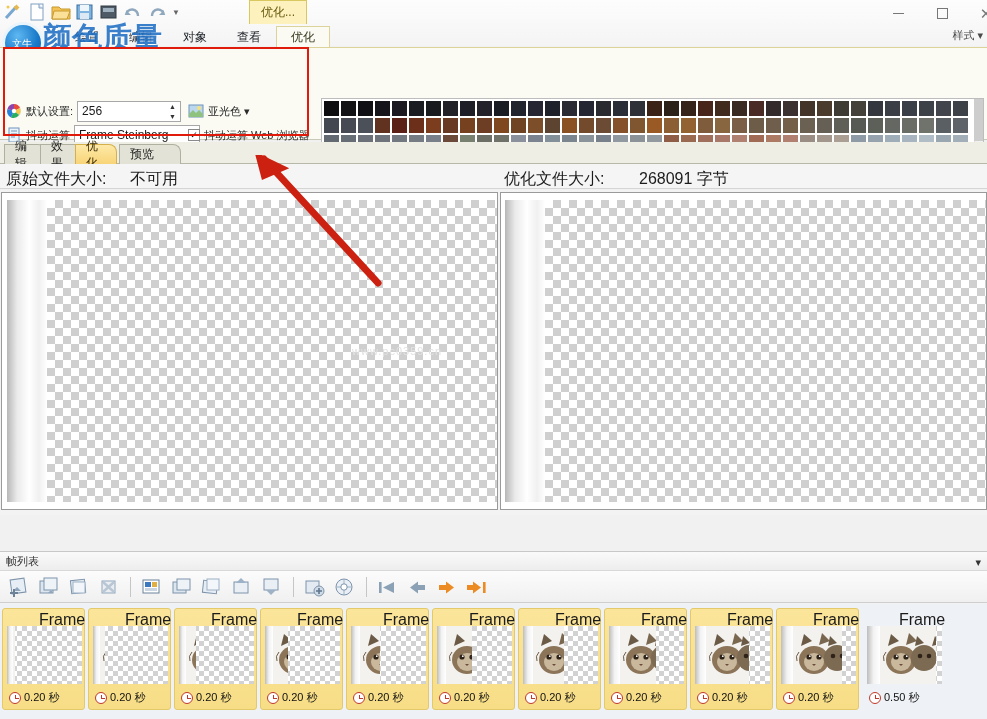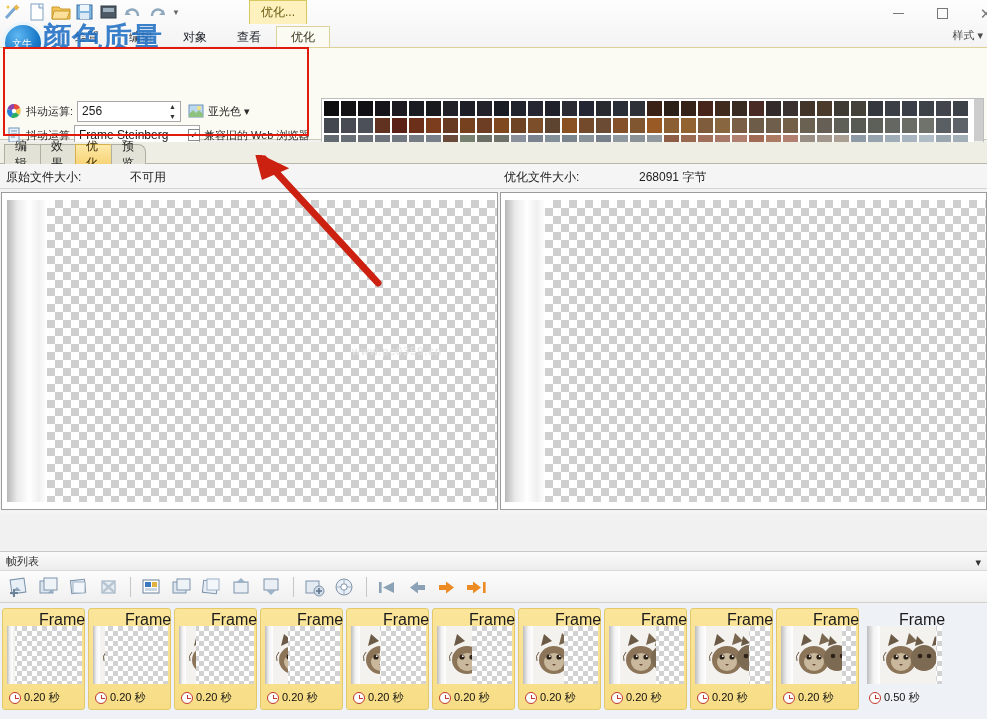--- a/index.html
+++ b/index.html
@@ -143,21 +143,21 @@
   .wtab {
     position:absolute; top:2px; height:20px; padding:0 10px; font-size:12px;
     display:flex; align-items:center; color:#1f1f1f;
     background:#e2e2d6; border:1px solid #b0b0a0; border-bottom:none;
     border-radius:0 8px 0 0;
   }
   .wtab.active { background:linear-gradient(to bottom,#fde9a8,#f8d477); border-color:#d6b14b; color:#3b2c05;}
   
   #infobar { position:absolute; left:0; top:164px; width:987px; height:25px; background:#f5f5f5;
              border-bottom:1px solid #d5d5d5; }
-  .infolabel { position:absolute; top:5px; font-size:12px; color:#1c1c1c; }
+  .infolabel { position:absolute; top:5px; font-size:16px; color:#1c1c1c; }
   
   #panes { position:absolute; left:0; top:190px; width:987px; height:325px; background:#f3f3f3;}
   .pane { position:absolute; top:2px; height:318px; border:1px solid #9a9a9a; background:#fff; overflow:hidden;}
   #pane-left { left:1px; width:497px; }
   #pane-right { left:500px; width:487px; }
   .checker {
     position:absolute; top:7px; height:302px;
     background-image:
       linear-gradient(45deg, #cfcfcf 25%, transparent 25%, transparent 75%, #cfcfcf 75%),
       linear-gradient(45deg, #cfcfcf 25%, transparent 25%, transparent 75%, #cfcfcf 75%);
@@ -312,21 +312,21 @@
         <svg width="16" height="16" viewBox="0 0 16 16">
           <circle cx="8" cy="8" r="7" fill="#ddd"></circle>
           <path d="M8 8 L8 1 A7 7 0 0 1 14 5 Z" fill="#e84b3c"></path>
           <path d="M8 8 L14 5 A7 7 0 0 1 13 12 Z" fill="#f2c94c"></path>
           <path d="M8 8 L13 12 A7 7 0 0 1 5 14.5 Z" fill="#27ae60"></path>
           <path d="M8 8 L5 14.5 A7 7 0 0 1 1.5 6 Z" fill="#2980d9"></path>
           <path d="M8 8 L1.5 6 A7 7 0 0 1 8 1 Z" fill="#8e44ad"></path>
           <circle cx="8" cy="8" r="2.2" fill="#fff"></circle>
         </svg>
       </span>
-      <span class="olabel">抖动运算:</span>
+      <span class="olabel">默认设置:</span>
       <span class="spin" style="margin-left:4px;">
         <span>256</span>
         <span class="arrows">
             <i>▲</i>
             <i>▼</i>
           </span>
       </span>
     </div>
 
     <div class="orow" style="left:0; top:26px;">
@@ -368,21 +368,21 @@
             <rect x="1" y="2" width="14" height="12" fill="#bcd8ee" stroke="#6f94bb"></rect>
             <path d="M1 11 l4-4 3 3 3-3 4 4 v3 H1z" fill="#8fc27e"></path>
             <circle cx="11" cy="5" r="2" fill="#f6e27a"></circle>
           </svg>
       </span>
       <span class="olabel">亚光色 ▾</span>
     </div>
 
     <div class="orow" style="left:182px; top:26px;">
       <span class="chk">✓</span>
-      <span class="olabel">兼容旧的 Web 浏览器</span>
+      <span class="olabel">抖动运算 Web 浏览器</span>
     </div>
 
     <div class="orow" style="left:182px; top:50px;">
       <span class="oicon">
         <svg width="16" height="16" viewBox="0 0 16 16">
           <path d="M8 1.5 l1.3 1.3 1.8-.5 .6 1.8 1.8 .6 -.5 1.8 1.3 1.3 -1.3 1.3 .5 1.8 -1.8 .6 -.6 1.8 -1.8-.5 L8 14.5 6.7 13.2 4.9 13.7 4.3 11.9 2.5 11.3 3 9.5 1.7 8.2 3 6.9 2.5 5.1 4.3 4.5 4.9 2.7 6.7 3.2 Z" fill="#f4b41a" stroke="#d3900c"></path>
           <circle cx="8" cy="8" r="2.4" fill="#fff7e0" stroke="#d3900c"></circle>
         </svg>
       </span>
       <span class="olabel">默认设置</span>
@@ -568,21 +568,21 @@
   </div>
   <div id="total-colors">总颜色:256</div>
 </div>
 
 <div id="red-box"></div>
 
 <div id="worktabs">
   <div class="wtab" style="left:4px;  width:42px;">编辑</div>
   <div class="wtab" style="left:40px; width:42px;">效果</div>
   <div class="wtab active" style="left:75px; width:42px;">优化</div>
-  <div class="wtab" style="left:111px;width:35px;">预览</div>
+  <div class="wtab" style="left:119px;width:62px;">预览</div>
 </div>
 
 <div id="infobar">
   <span class="infolabel" style="left:6px;">原始文件大小:</span>
   <span class="infolabel" style="left:130px;">不可用</span>
   <span class="infolabel" style="left:504px;">优化文件大小:</span>
   <span class="infolabel" style="left:639px;">268091 字节</span>
 </div>
 
 <div id="panes">

